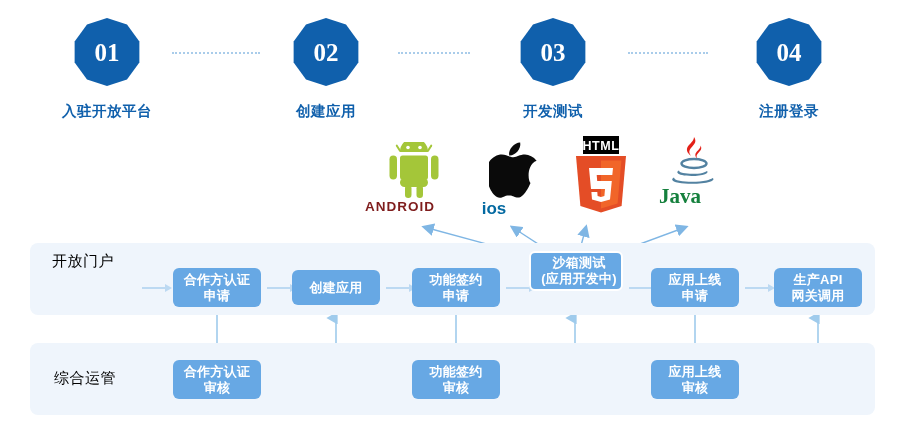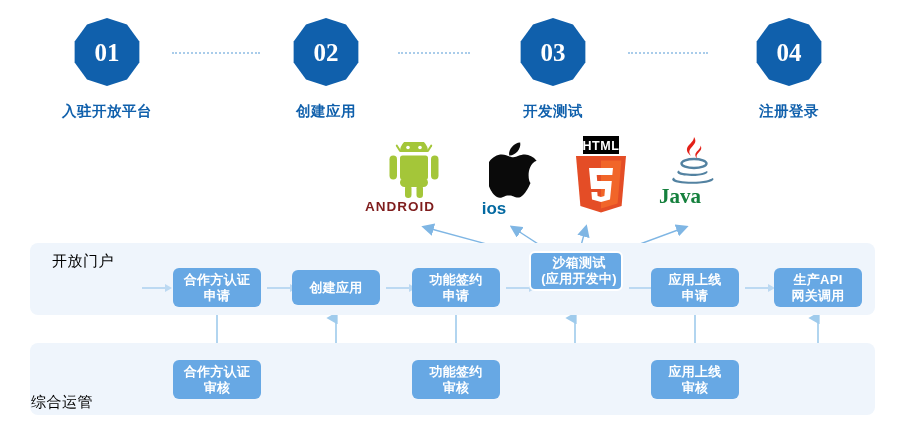--- a/index.html
+++ b/index.html
@@ -115,21 +115,21 @@
   }
   .panel-title {
     position: absolute;
     color: #000000;
     font-size: 15px;
     font-weight: normal;
     letter-spacing: 0.5px;
     white-space: nowrap;
   }
   #title-portal { left: 52px; top: 252px; }
-  #title-ops { left: 31px; top: 369px; margin-top: 24px; }
+  #title-ops { left: 54px; top: 369px; }
 
   .node {
     position: absolute;
     background: #67A8E4;
     border-radius: 6px;
     color: #ffffff;
     font-size: 13px;
     font-weight: bold;
     line-height: 16px;
     display: flex;

